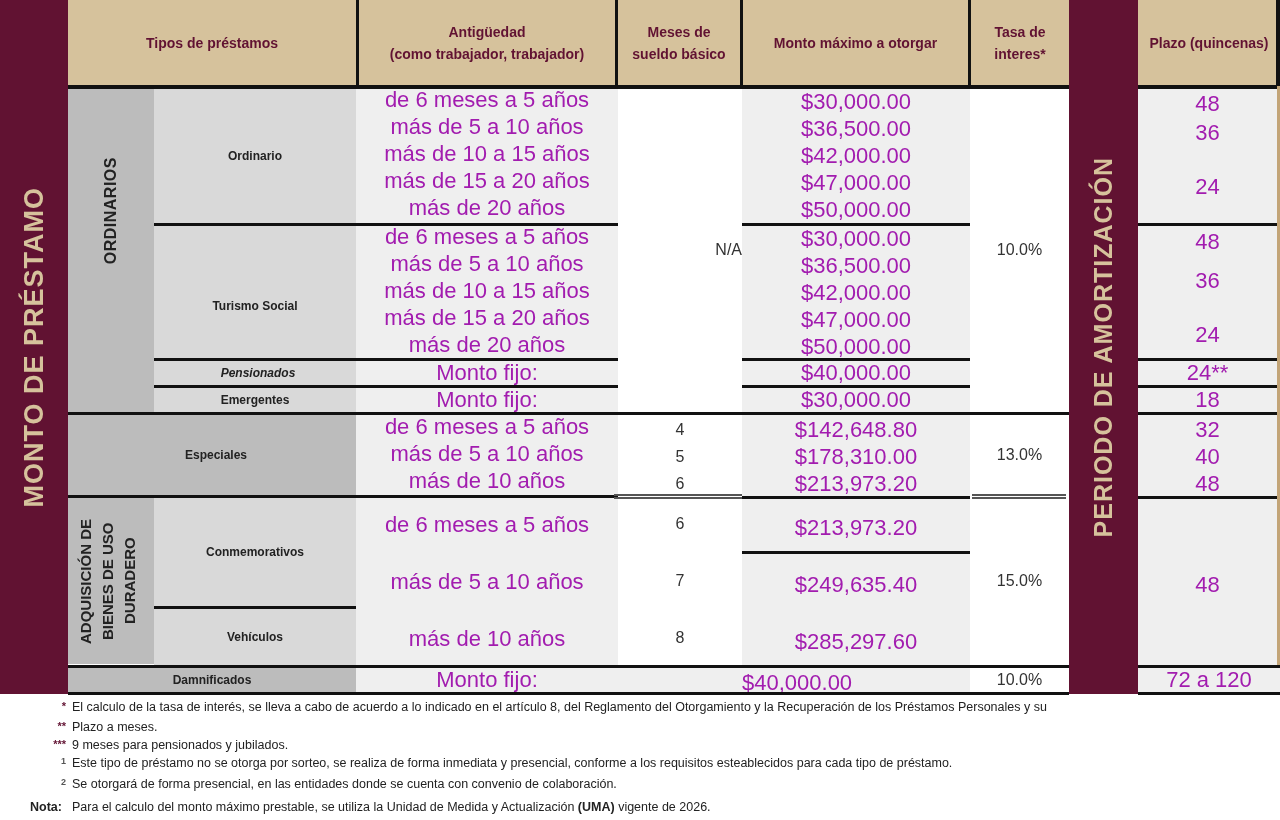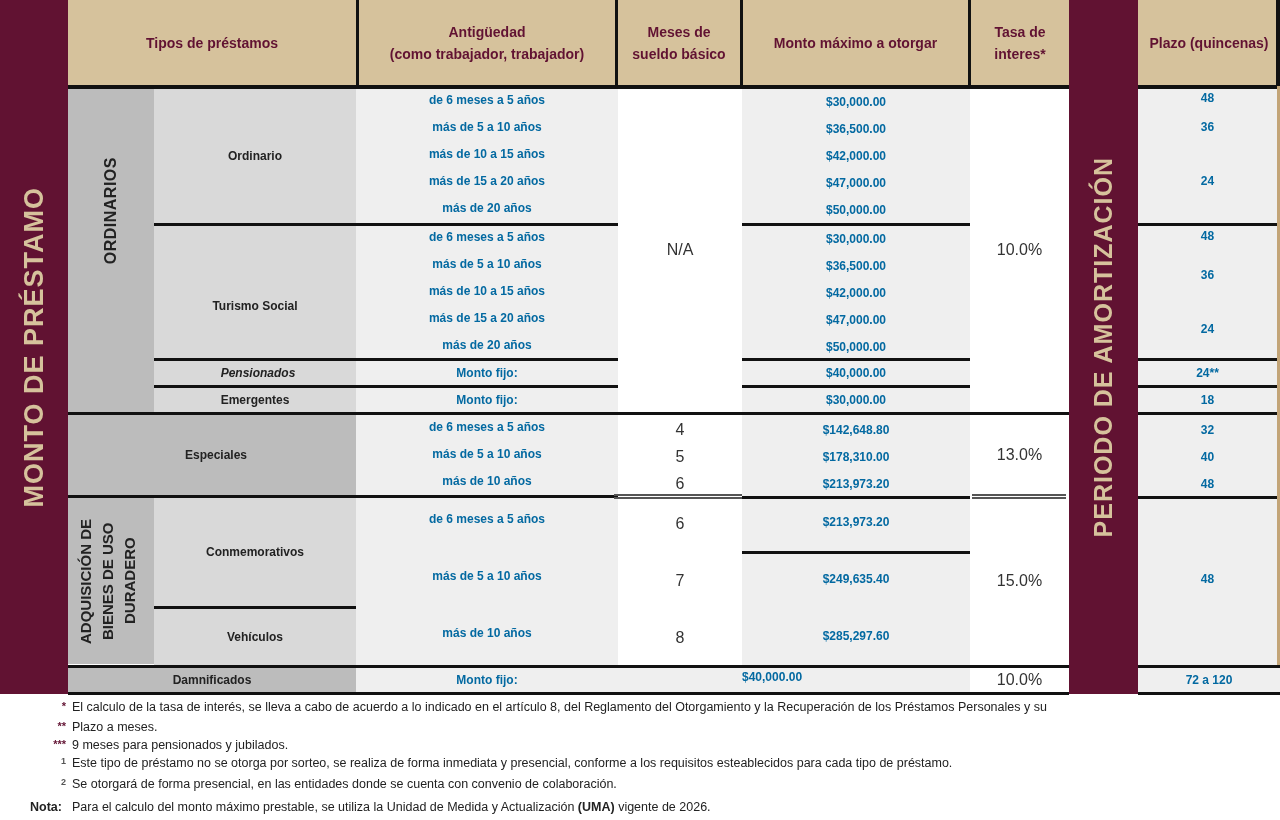--- a/index.html
+++ b/index.html
@@ -6,21 +6,21 @@
   body{width:1280px;height:820px;position:relative;overflow:hidden;font-family:"Liberation Sans","DejaVu Sans",sans-serif;}
   .abs{position:absolute;box-sizing:border-box;}
   .maroon{background:#611232;}
   .beige{background:#d6c29c;}
   .grey1{background:#bcbcbc;}
   .grey2{background:#d9d9d9;}
   .grey3{background:#efefef;}
   .white{background:#fff;}
   .hdr{color:#611232;font-weight:bold;font-size:14px;display:flex;align-items:center;justify-content:center;text-align:center;line-height:22px;}
   .vcol{display:flex;flex-direction:column;align-items:center;justify-content:space-around;}
-  .mtxt{color:#0369a1;font-weight:bold;font-size:12px;text-align:center;}
+  .mtxt{color:#a21caf;font-weight:normal;font-size:22px;text-align:center;}
   .btxt{color:#222;font-weight:bold;font-size:12px;}
   .plain{color:#333;font-size:16px;}
   .cell{display:flex;align-items:center;justify-content:center;}
   .hline{position:absolute;height:3px;background:#111;}
   .dline{position:absolute;height:5px;border-top:2px solid #555;border-bottom:2px solid #555;box-sizing:border-box;}
   .vert{writing-mode:vertical-rl;transform:rotate(180deg);}
   .foot{position:absolute;font-size:12.5px;color:#222;white-space:nowrap;}
   .fmark{position:absolute;font-size:11px;color:#611232;font-weight:bold;text-align:right;}
 </style>
 </head>
@@ -105,21 +105,21 @@
   <span class="mtxt">$30,000.00</span>
   <span class="mtxt">$36,500.00</span>
   <span class="mtxt">$42,000.00</span>
   <span class="mtxt">$47,000.00</span>
   <span class="mtxt">$50,000.00</span>
 </div>
 <div class="abs mtxt" style="left:1138px;top:229px;width:139px;">48</div>
 <div class="abs mtxt" style="left:1138px;top:268px;width:139px;">36</div>
 <div class="abs mtxt" style="left:1138px;top:322px;width:139px;">24</div>
 
-<div class="abs plain" style="left:618px;top:241px;width:124px;text-align:center;">N/A</div>
+<div class="abs plain" style="left:618px;top:241px;width:124px;text-align:right;">N/A</div>
 <div class="abs plain" style="left:970px;top:241px;width:99px;text-align:center;">10.0%</div>
 
 <div class="hline" style="left:154px;top:358px;width:464px;"></div>
 <div class="hline" style="left:742px;top:358px;width:228px;"></div>
 <div class="hline" style="left:1138px;top:358px;width:139px;"></div>
 
 <div class="abs cell btxt" style="left:154px;top:361px;width:208px;height:24px;font-style:italic;">Pensionados</div>
 <div class="abs cell mtxt" style="left:356px;top:361px;width:262px;height:24px;">Monto fijo:</div>
 <div class="abs cell mtxt" style="left:742px;top:361px;width:228px;height:24px;">$40,000.00</div>
 <div class="abs cell mtxt" style="left:1138px;top:361px;width:139px;height:24px;">24**</div>

